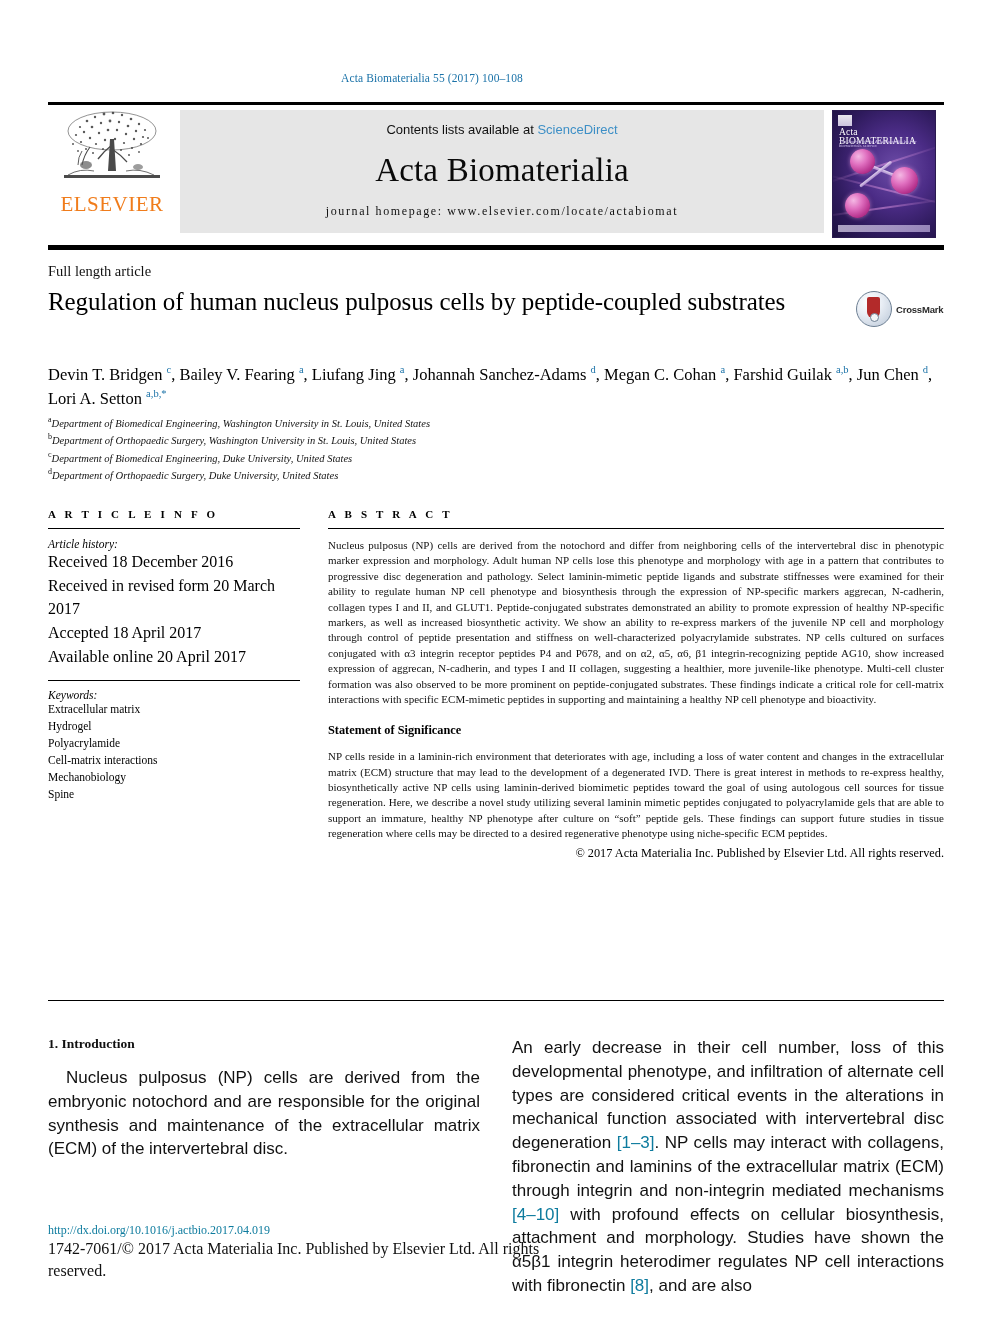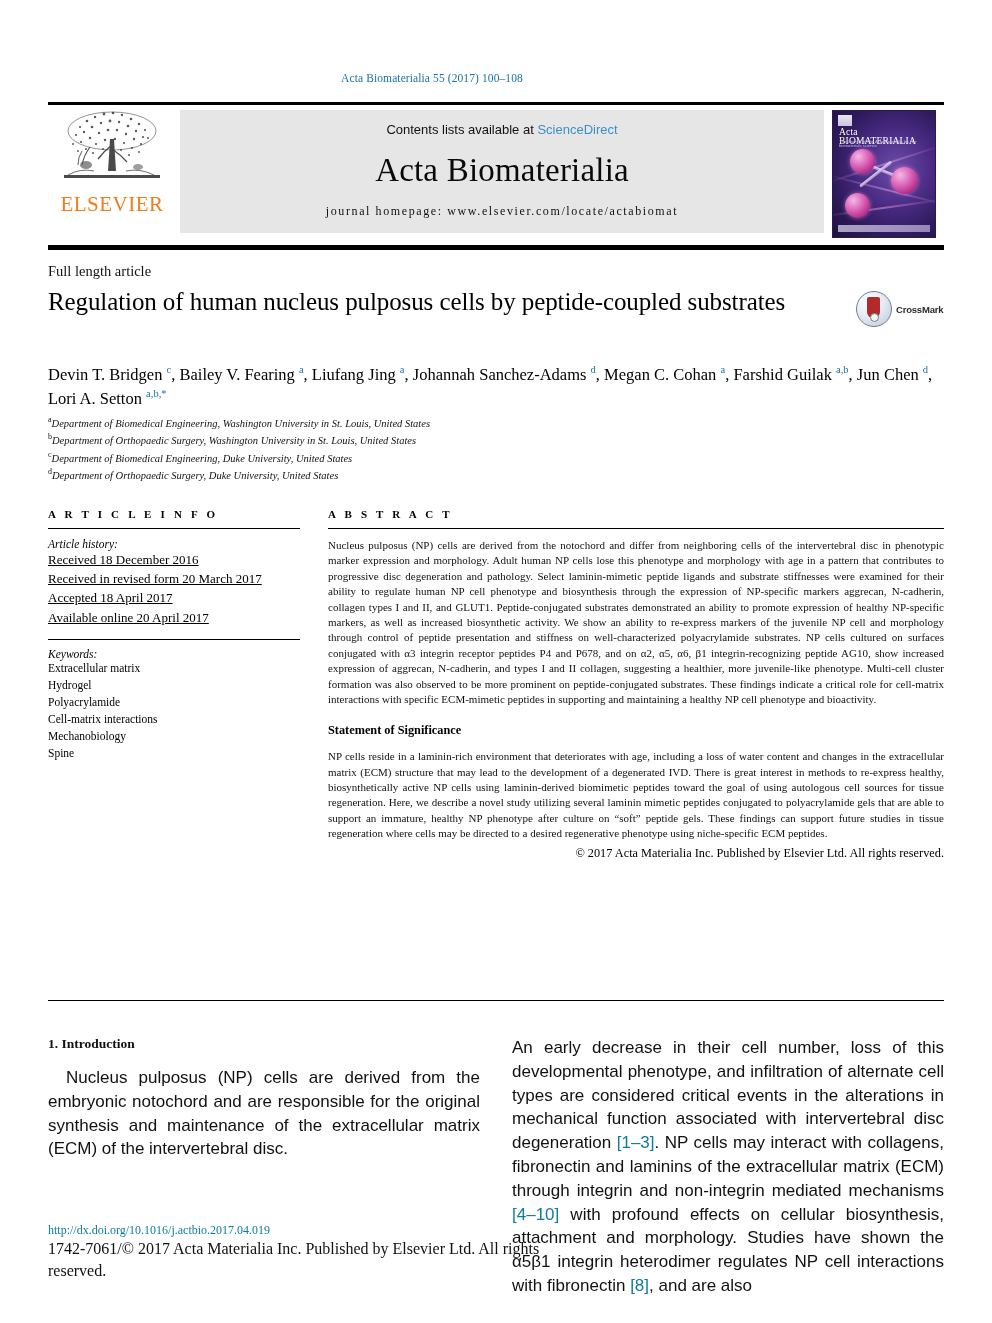--- a/index.html
+++ b/index.html
@@ -292,24 +292,23 @@
     border: 0;
     border-top: 1px solid #000;
     margin: 12px 0 8px 0;
   }
   .ital-label {
     font-style: italic;
     font-size: 11.5px;
     font-family: "Liberation Serif", serif;
   }
   .metaline {
-    font-size: 13px;
+    font-size: 16px;
     line-height: 1.48;
     font-family: "Liberation Serif", serif;
-    text-decoration: underline;
   }
   .kwlist {
     font-size: 11.5px;
     line-height: 1.48;
     font-family: "Liberation Serif", serif;
   }
   .abstract-body {
     font-size: 11px;
     line-height: 1.40;
     text-align: justify;

